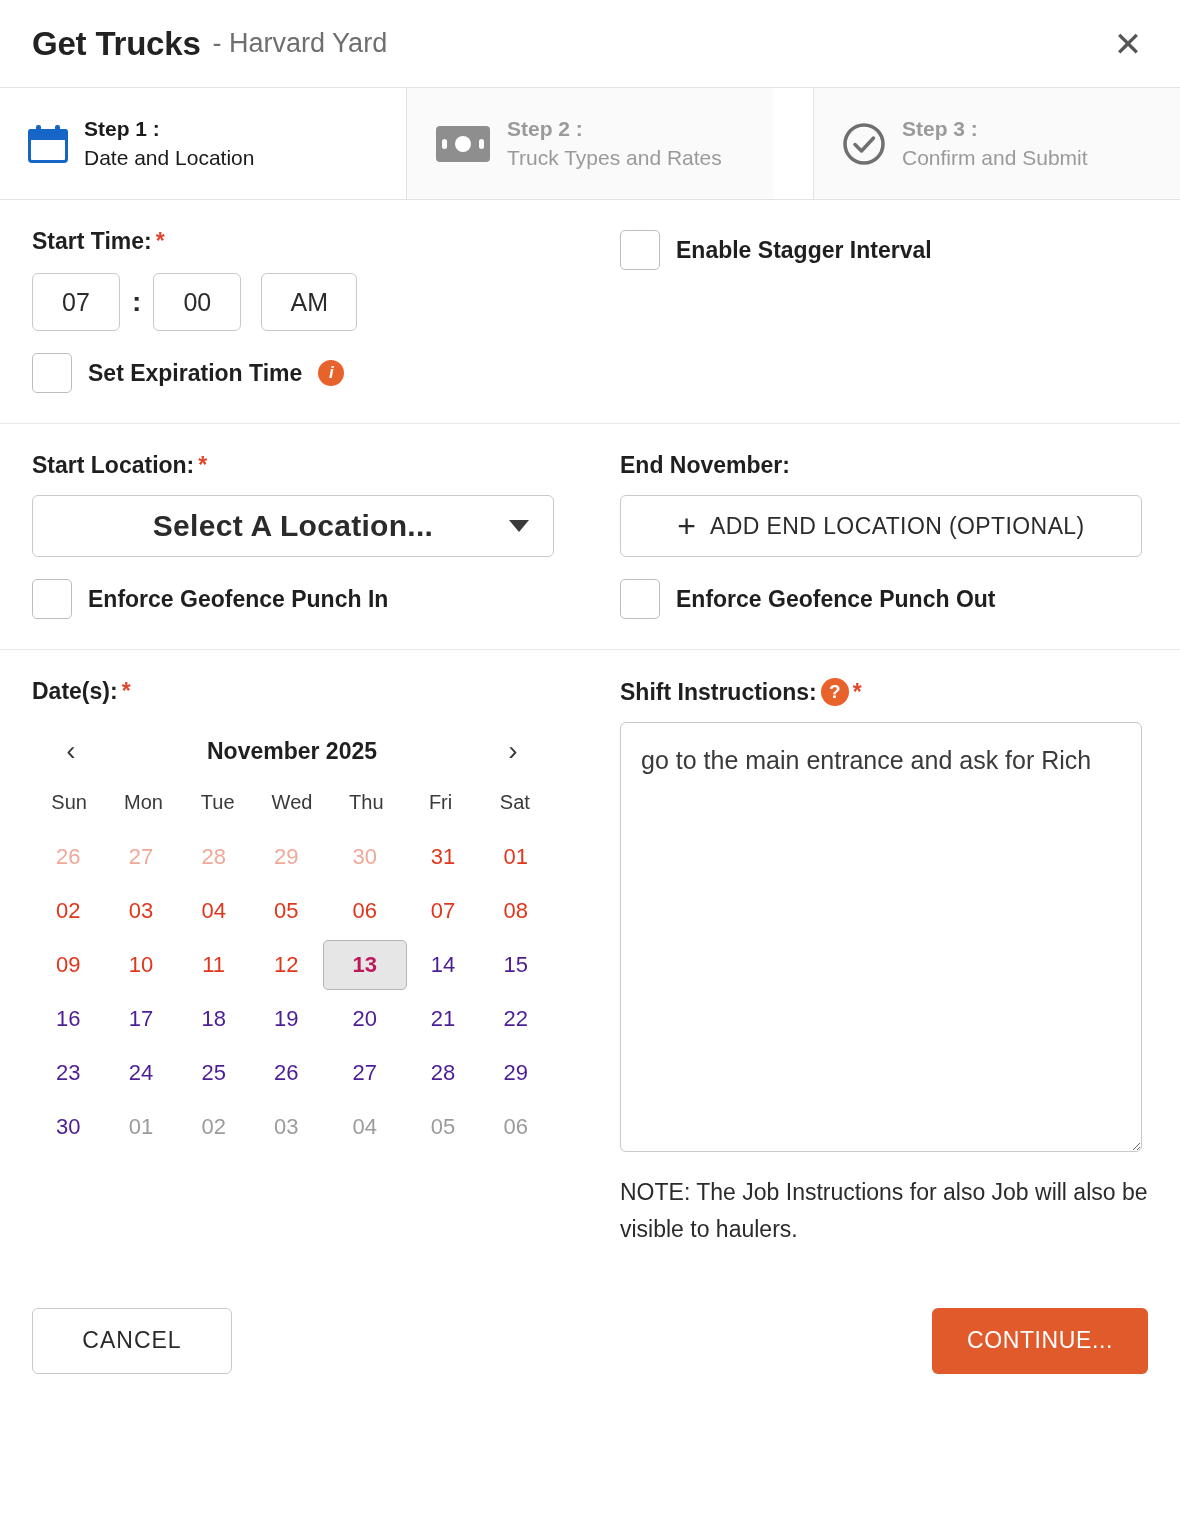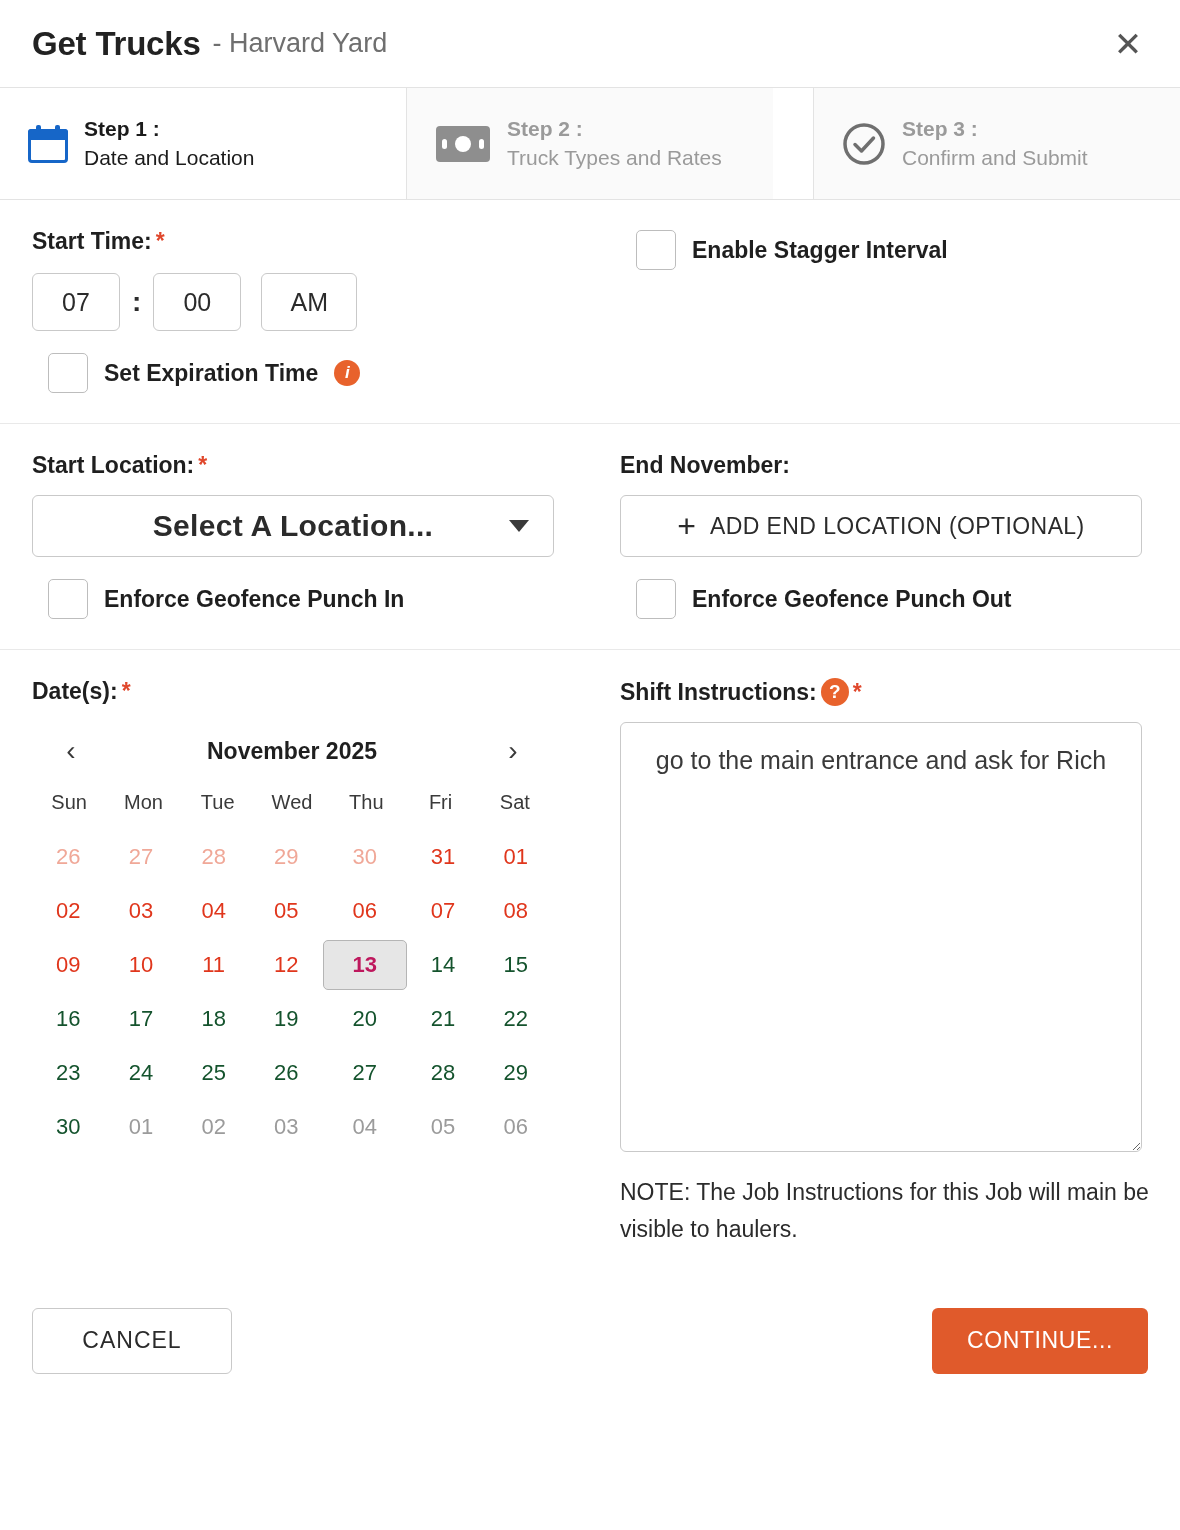--- a/index.html
+++ b/index.html
@@ -104,21 +104,21 @@
     font-size: 25px; color: #2b2b2b; background: #fff;
   }
   .colon { font-size: 28px; font-weight: bold; padding: 0 2px; }
   .ampm {
     width: 96px; height: 58px; margin-left: 10px;
     border: 1px solid #c9c9c9; border-radius: 6px;
     display: flex; align-items: center; justify-content: center;
     font-size: 25px; font-weight: normal; background: #fff; cursor: pointer;
   }
 
-  .cbrow { display: flex; align-items: center; gap: 16px; margin-top: 22px; margin-left: 16px; }
+  .cbrow { display: flex; align-items: center; gap: 16px; margin-top: 22px; }
   .cb {
     width: 40px; height: 40px; border: 1px solid #bdbdbd;
     border-radius: 5px; background: #fff; flex: 0 0 auto; cursor: pointer;
   }
   .cb-lbl { font-size: 23px; font-weight: bold; color: #1f1f1f; }
   .info-dot {
     width: 26px; height: 26px; border-radius: 50%;
     background: #e8622c; color: #fff; font-size: 17px; font-weight: bold;
     display: inline-flex; align-items: center; justify-content: center;
     font-style: italic; flex: 0 0 auto;
@@ -168,35 +168,35 @@
     text-align: center; font-size: 20px; color: #3a3a3a;
     padding: 12px 0 16px 0;
   }
   .day {
     height: 54px; display: flex; align-items: center; justify-content: center;
     font-size: 22px; cursor: pointer;
   }
   .day.out { color: #9b9b9b; }
   .day.out-red { color: #f0a898; }
   .day.red { color: #e0361c; }
-  .day.plain { color: #14532d; }
+  .day.plain { color: #4c1d95; }
   .day.sel span {
     display: inline-flex; align-items: center; justify-content: center;
     width: 84px; height: 50px; font-weight: bold; color: #be185d;
     background: #e6e6e6; border: 1px solid #b5b5b5; border-radius: 5px;
   }
 
   
   .ta-wrap { margin-top: 16px; }
   textarea.ta {
     width: 522px; height: 430px;
     border: 1px solid #c9c9c9; border-radius: 6px;
     padding: 18px 20px; font-size: 25px; line-height: 1.55;
     color: #3a3a3a; font-family: "Liberation Sans", sans-serif;
-    resize: both; background: #fff; text-align: center;
+    resize: both; background: #fff;
   }
   .note {
     margin-top: 18px; width: 530px; font-size: 23px; line-height: 1.6; color: #2b2b2b;
   }
 
   
   .footer {
     flex: 0 0 auto; height: 126px;
     display: flex; align-items: center; justify-content: space-between;
     padding: 0 32px;
@@ -488,21 +488,21 @@
 
         <div class="col-r">
           <div class="lbl">
             <span>Shift Instructions:</span>
             <span class="help-dot">?</span>
             <span class="req">*</span>
           </div>
           <div class="ta-wrap">
             <textarea class="ta" placeholder="" style="">go to the main entrance and ask for Rich</textarea>
           </div>
-          <div class="note">NOTE: The Job Instructions for this Job will main be visible to haulers.</div>
+          <div class="note">NOTE: The Job Instructions for also Job will also be visible to haulers.</div>
         </div>
       </div>
     </div>
   </div>
 
   <div class="footer">
     <button class="btn-cancel">CANCEL</button>
     <button class="btn-continue">CONTINUE...</button>
   </div>
 </div>

